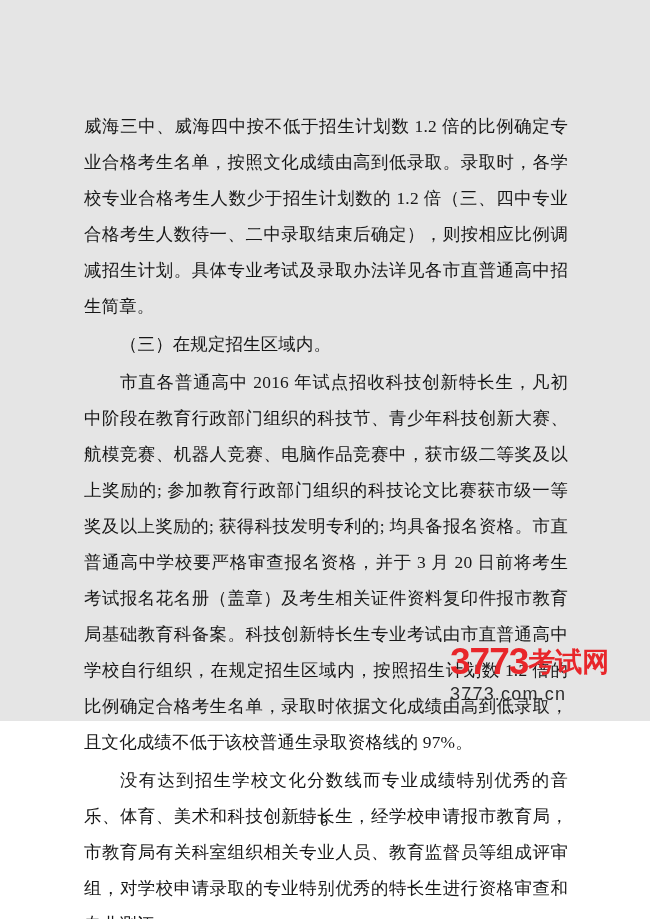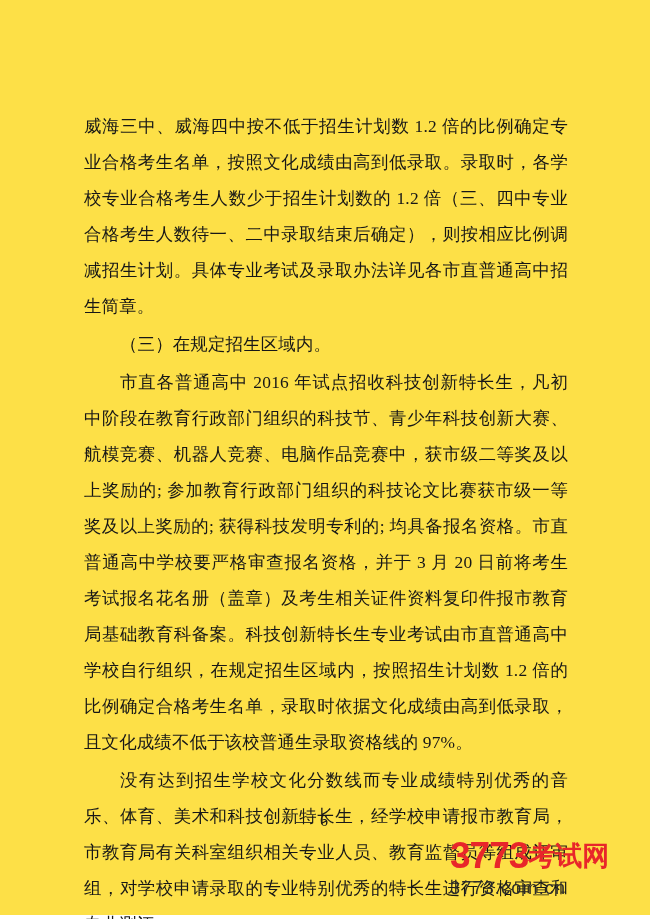--- a/index.html
+++ b/index.html
@@ -13,22 +13,22 @@
     font-family: "Liberation Serif", "DejaVu Serif", serif;
     color: #1a1a1a;
     position: relative;
     overflow: hidden;
   }
   .page {
     position: absolute;
     top: 0;
     left: 0;
     width: 650px;
-    height: 915px;
-    background: #fde047;
+    height: 721px;
+    background: #e5e5e5;
   }
   .content {
     position: absolute;
     top: 108px;
     left: 84px;
     width: 484px;
   }
   p.para {
     margin: 0 0 2px 0;
     font-size: 17.4px;

